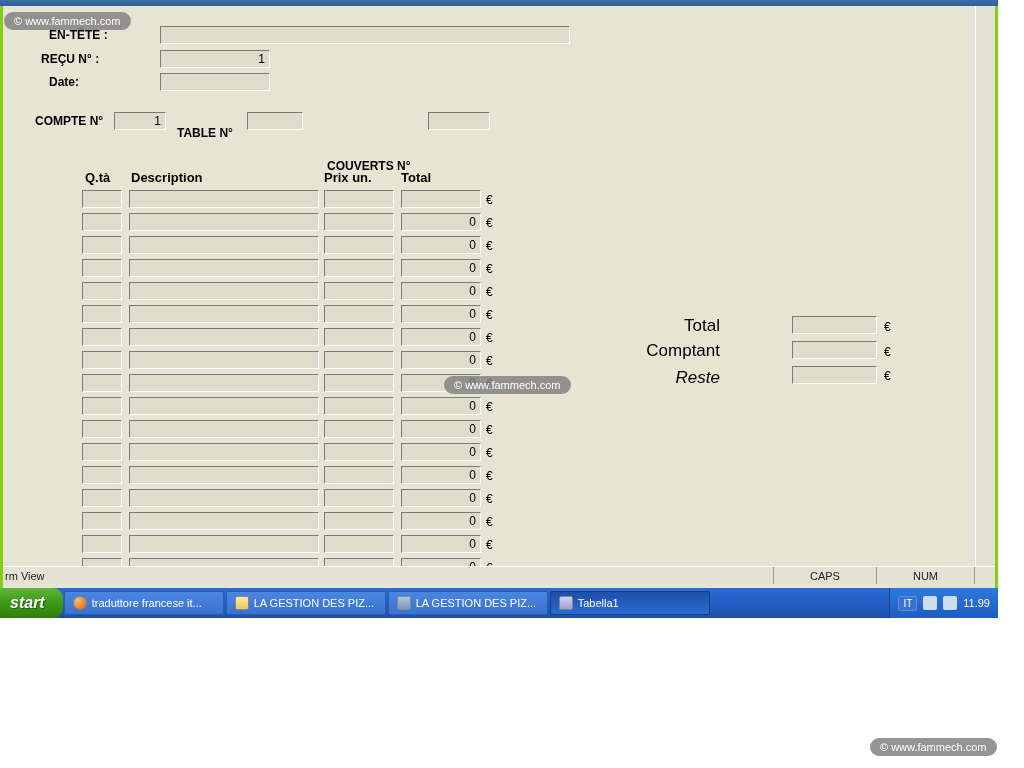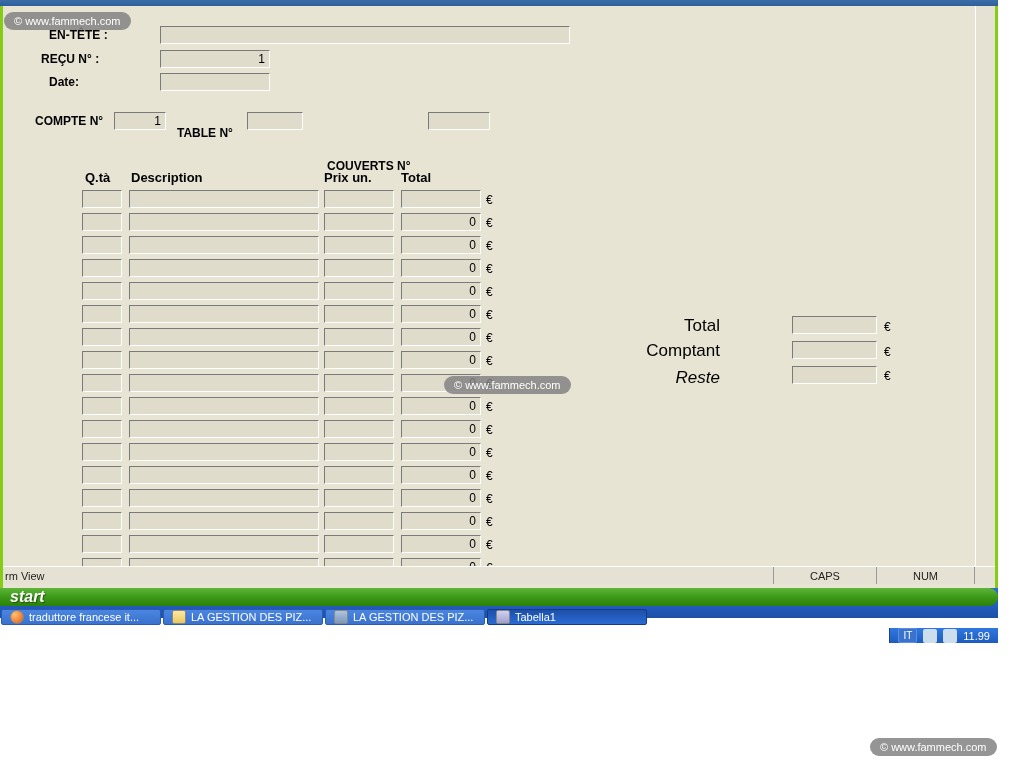--- a/index.html
+++ b/index.html
@@ -97,21 +97,20 @@
   .taskbar {
     position:absolute;
     left:0; right:26px; bottom:0;
     height:30px;
     background: linear-gradient(#2a6bd4,#245ec4 50%,#1d4fa6);
     display:flex;
     align-items:stretch;
     font-size:11px;
     color:#fff;
     width: 998px;
-    flex-direction: column;
   }
   .start-btn {
     display:flex; align-items:center;
     background: linear-gradient(#5fb53a,#3c9a18 50%,#2c8008);
     padding: 0 18px 0 10px;
     border-radius: 0 10px 10px 0;
     font-weight:bold; font-style:italic;
     font-size:16px;
     color:#fff;
     text-shadow:1px 1px 1px rgba(0,0,0,.4);

